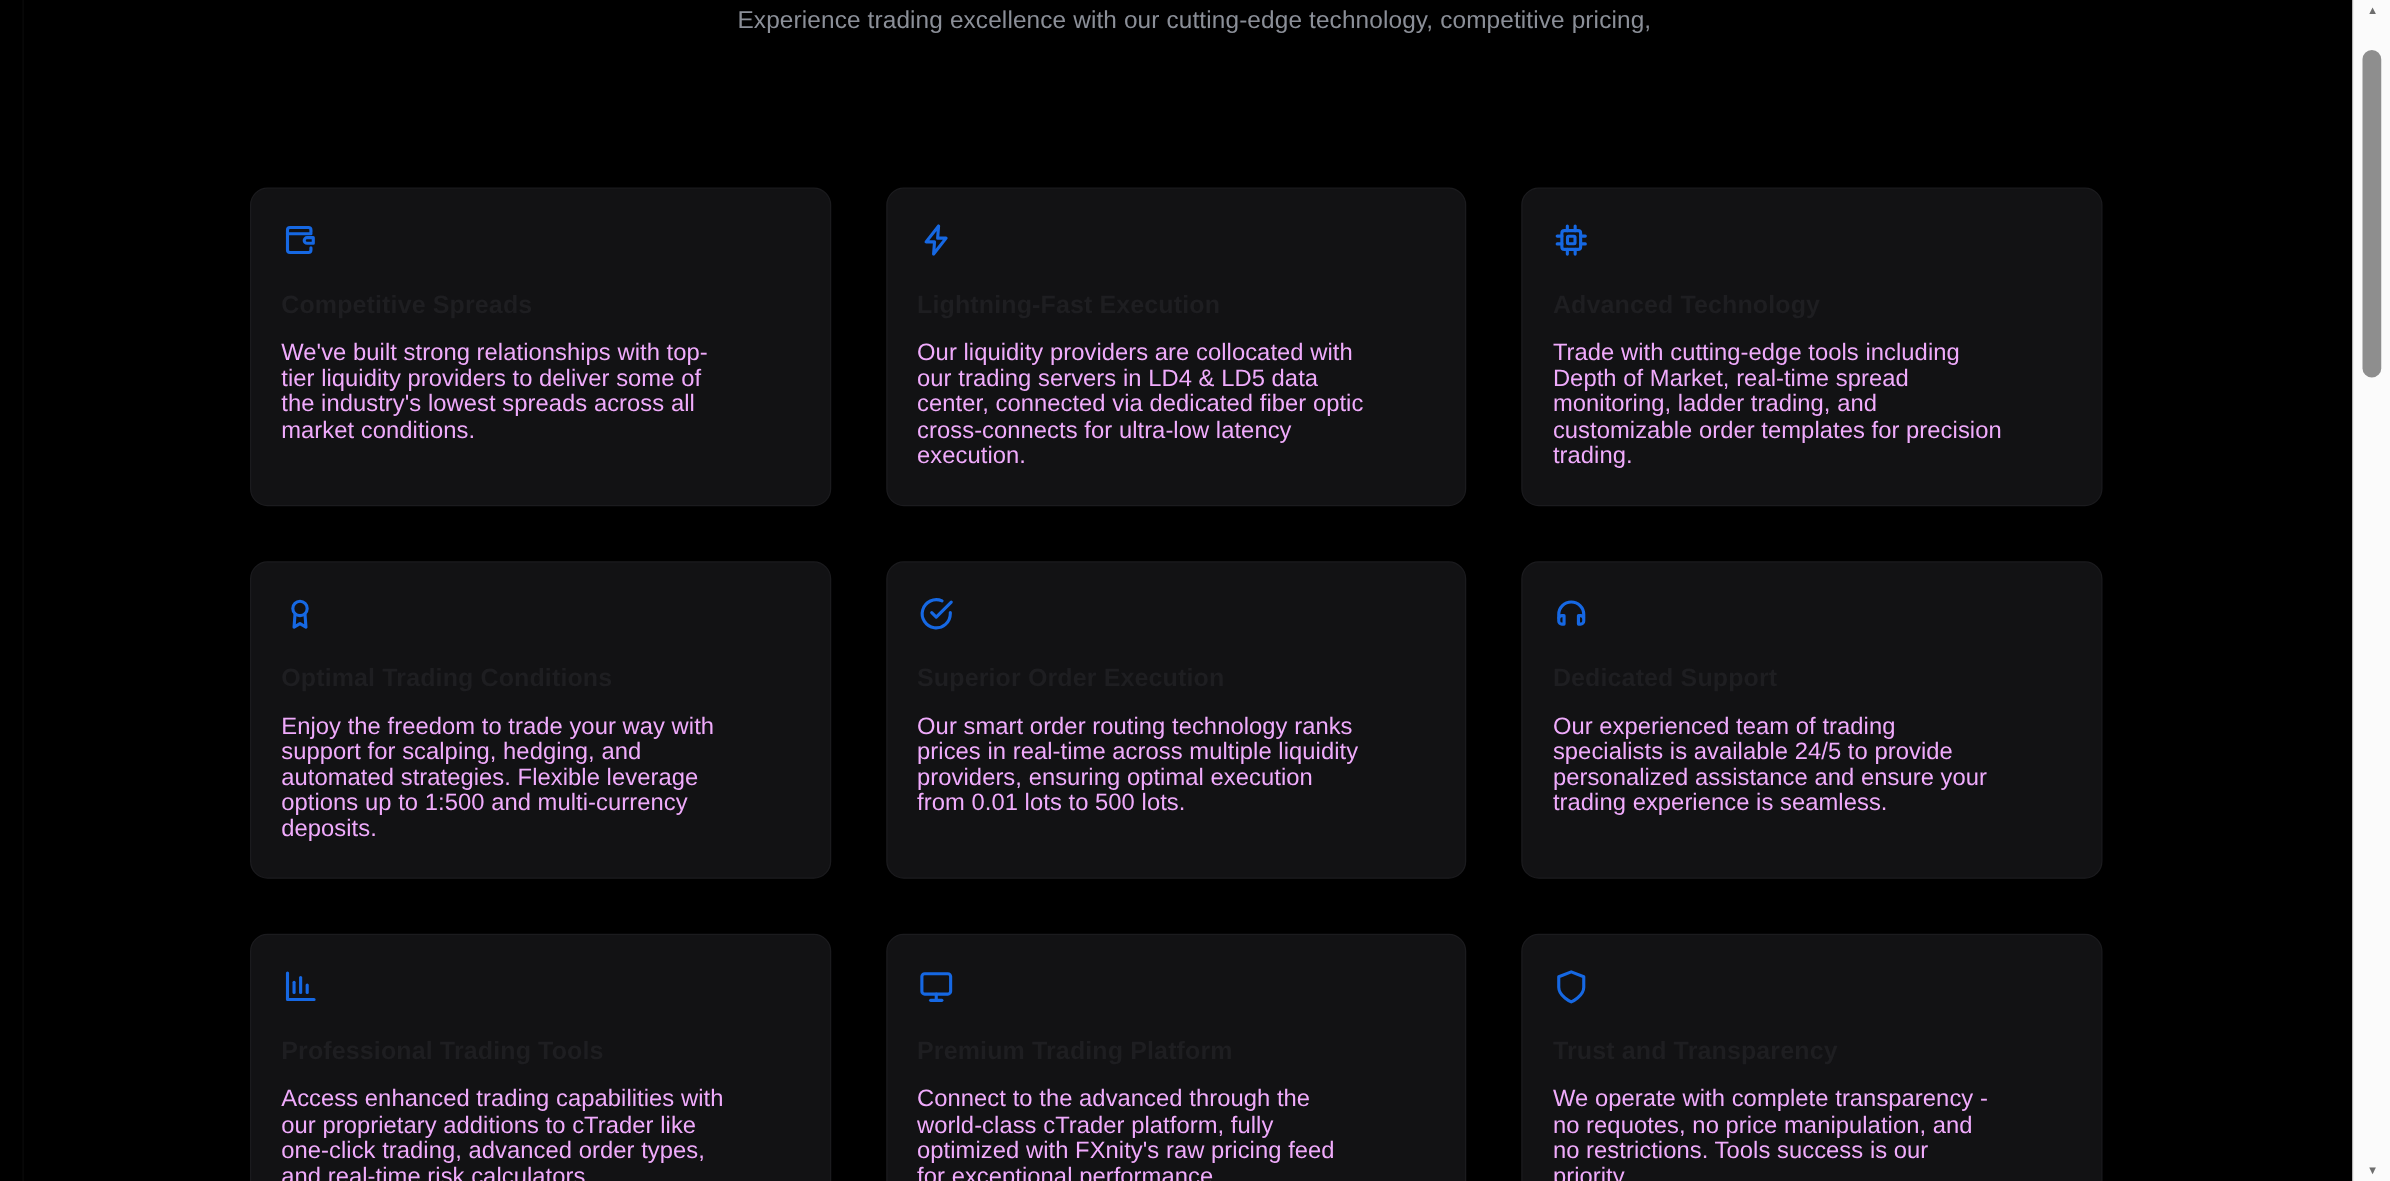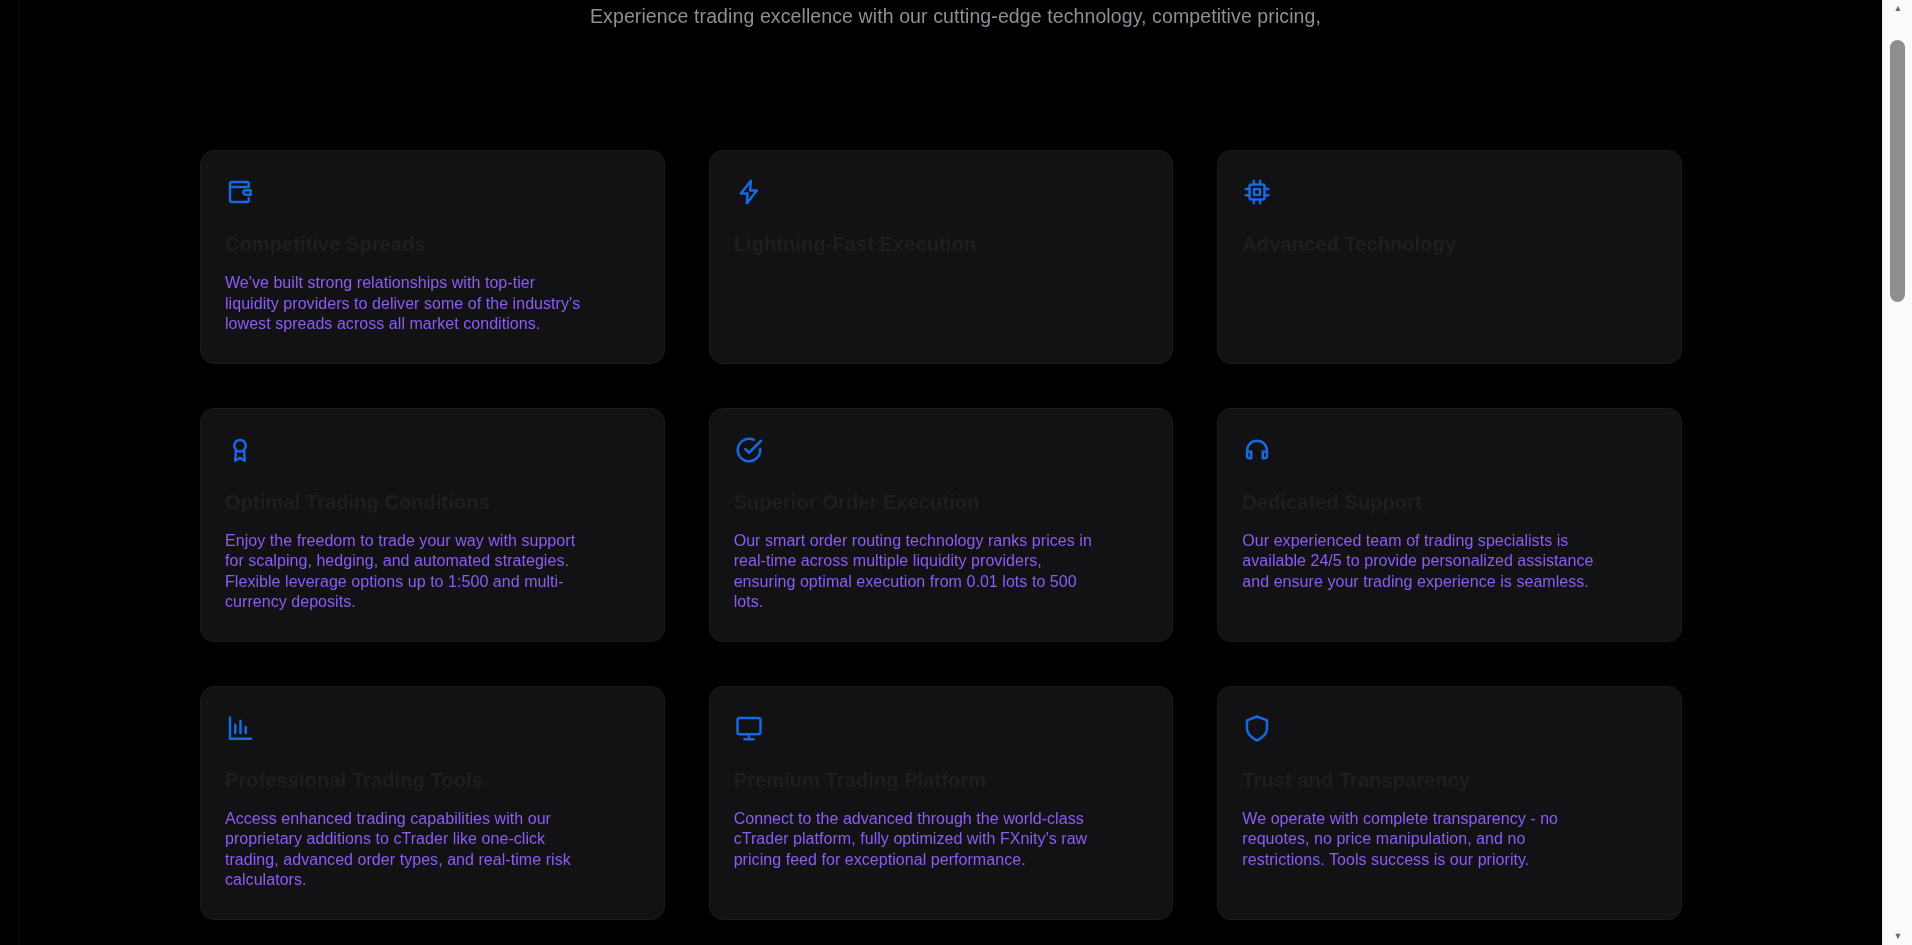--- a/index.html
+++ b/index.html
@@ -104,22 +104,22 @@
   .card-title {
     color: #1e1e21;
     font-size: 20px;
     font-weight: 700;
     line-height: 26px;
     letter-spacing: .1px;
     margin: 0 0 16px 0;
   }
 
   .card-body {
-    color: #8b5cf6;
-    font-size: 16px;
+    color: #f0abfc;
+    font-size: 19px;
     line-height: 20.5px;
     margin: 0;
     letter-spacing: .05px;
     max-width: 360px;
   }
 
   
   .os-scrollbar {
     position: absolute;
     right: 0; top: 0;
@@ -179,30 +179,32 @@
             <h3 class="card-title">Competitive Spreads</h3>
             <p class="card-body">We've built strong relationships with top-tier liquidity providers to deliver some of the industry's lowest spreads across all market conditions.</p>
           </div>
           <div class="card">
             <span class="card-icon">
               <svg viewBox="0 0 24 24">
                 <path d="M13.5 3 5.5 13.2h5.4L10.3 21l8-10.2h-5.4z"></path>
               </svg>
             </span>
             <h3 class="card-title">Lightning-Fast Execution</h3>
+            <p class="card-body">Our liquidity providers are collocated with our trading servers in LD4 &amp; LD5 data center, connected via dedicated fiber optic cross-connects for ultra-low latency execution.</p>
           </div>
           <div class="card">
             <span class="card-icon">
               <svg viewBox="0 0 24 24">
                 <rect x="6" y="6" width="12" height="12" rx="1.6"></rect>
                 <rect x="9.6" y="9.6" width="4.8" height="4.8" rx=".6"></rect>
                 <path d="M9.5 3v3M14.5 3v3M9.5 18v3M14.5 18v3M3 9.5h3M3 14.5h3M18 9.5h3M18 14.5h3"></path>
               </svg>
             </span>
             <h3 class="card-title">Advanced Technology</h3>
+            <p class="card-body">Trade with cutting-edge tools including Depth of Market, real-time spread monitoring, ladder trading, and customizable order templates for precision trading.</p>
           </div>
           <div class="card">
             <span class="card-icon">
               <svg viewBox="0 0 24 24">
                 <circle cx="12" cy="8.6" r="4.6"></circle>
                 <path d="M8.8 12.2 8.2 20.6l3.8-2.3 3.8 2.3-.6-8.4"></path>
               </svg>
             </span>
             <h3 class="card-title">Optimal Trading Conditions</h3>
             <p class="card-body">Enjoy the freedom to trade your way with support for scalping, hedging, and automated strategies. Flexible leverage options up to 1:500 and multi-currency deposits.</p>

